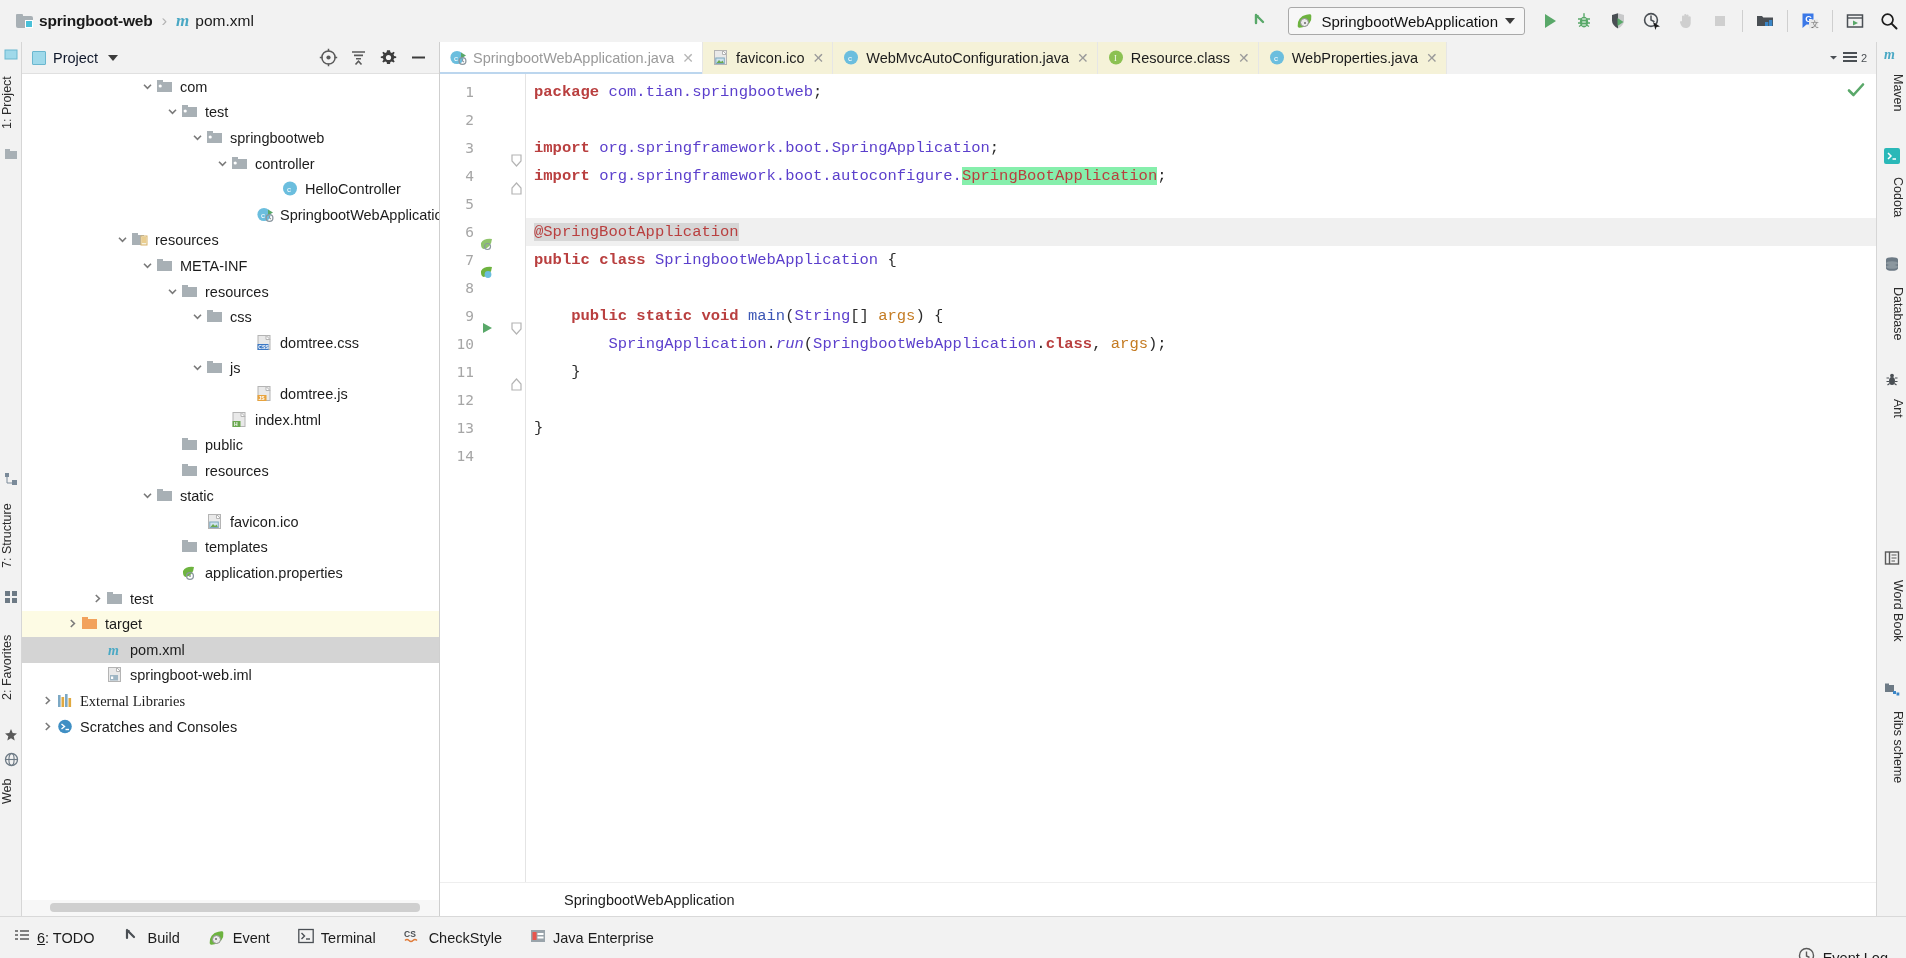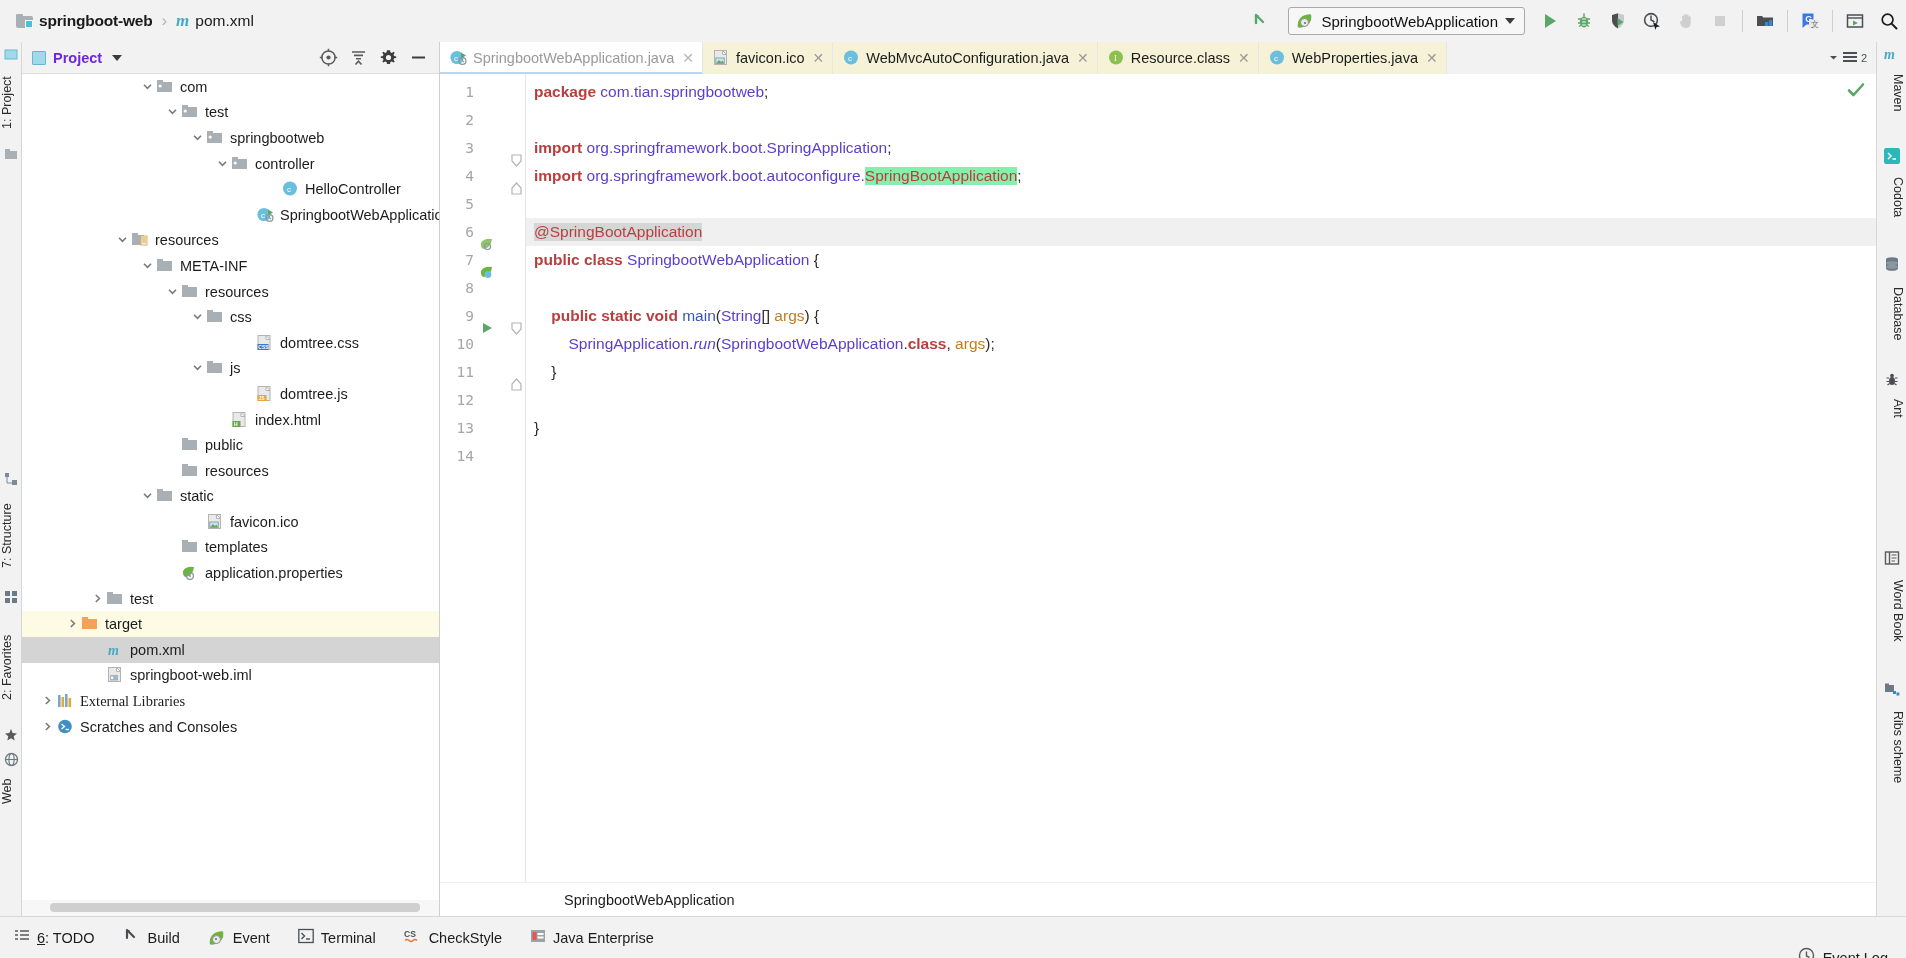--- a/index.html
+++ b/index.html
@@ -83,21 +83,21 @@
   
   .projpanel{
     position:absolute; top:42px; left:22px; width:418px; height:874px; background:#ffffff;
     border-right:1px solid #cfcfcf;
   }
   .proj-header{
     height:32px; background:#f2f2f2; display:flex; align-items:center;
     border-bottom:1px solid #e0e0e0; padding-left:10px; gap:7px;
   }
   .proj-sq{ width:14px;height:14px;background:#9fd9ea;border:1px solid #6bb7cf;border-radius:1px; }
-  .proj-title{ font-size:14.5px; font-weight:bold; color:#6d28d9; }
+  .proj-title{ font-size:14.5px; font-weight:normal; color:#0f172a; }
   .proj-caret{ width:0;height:0;border-left:5px solid transparent;border-right:5px solid transparent;border-top:6px solid #3c3c3c;margin-left:3px;cursor:pointer;}
   .ph-actions{ margin-left:auto; display:flex; align-items:center; gap:4px; padding-right:8px; }
   .ph-btn{ width:26px;height:26px;display:flex;align-items:center;justify-content:center;cursor:pointer; }
 
   .tree{ position:absolute; top:32px; left:0; right:0; bottom:18px; overflow:hidden; }
   .trow{
     position:relative; height:25.6px; display:flex; align-items:center;
     font-size:14.5px; color:#1c1c1c; white-space:nowrap; cursor:pointer;
   }
   .trow.sel{ background:#d4d4d4; }
@@ -133,21 +133,21 @@
   .gline{
     position:absolute; left:0; width:86px; height:28px; display:flex; align-items:center;
     font-family:"DejaVu Sans Mono", monospace; font-size:14.5px; color:#a6a6a6;
   }
   .gnum{ width:34px; text-align:right; }
   .gmark{ width:52px; position:relative; }
 
   .codelines{ position:absolute; top:0; left:86px; right:0; height:100%; }
   .cline{
     position:absolute; left:0; right:0; height:28px; display:flex; align-items:center;
-    font-family:Liberation Sans, sans-serif; font-size:15.5px; white-space:pre;
+    font-family:Liberation Mono, monospace; font-size:15.5px; white-space:pre;
     padding-left:8px; color:#2b2b2b;
   }
   .cline.hl{ background:#f0f0f0; }
   .kw{ color:#b93f3f; font-weight:600; }
   .cls{ color:#5b3fcc; }
   .mth{ color:#3b56b5; }
   .par{ color:#c47b22; }
   .pl{ color:#2b2b2b; }
   .ann{ color:#b93f3f; background:#d6d6d6; }
   .hlcls{ background:#86efac; color:#b93f3f; }

